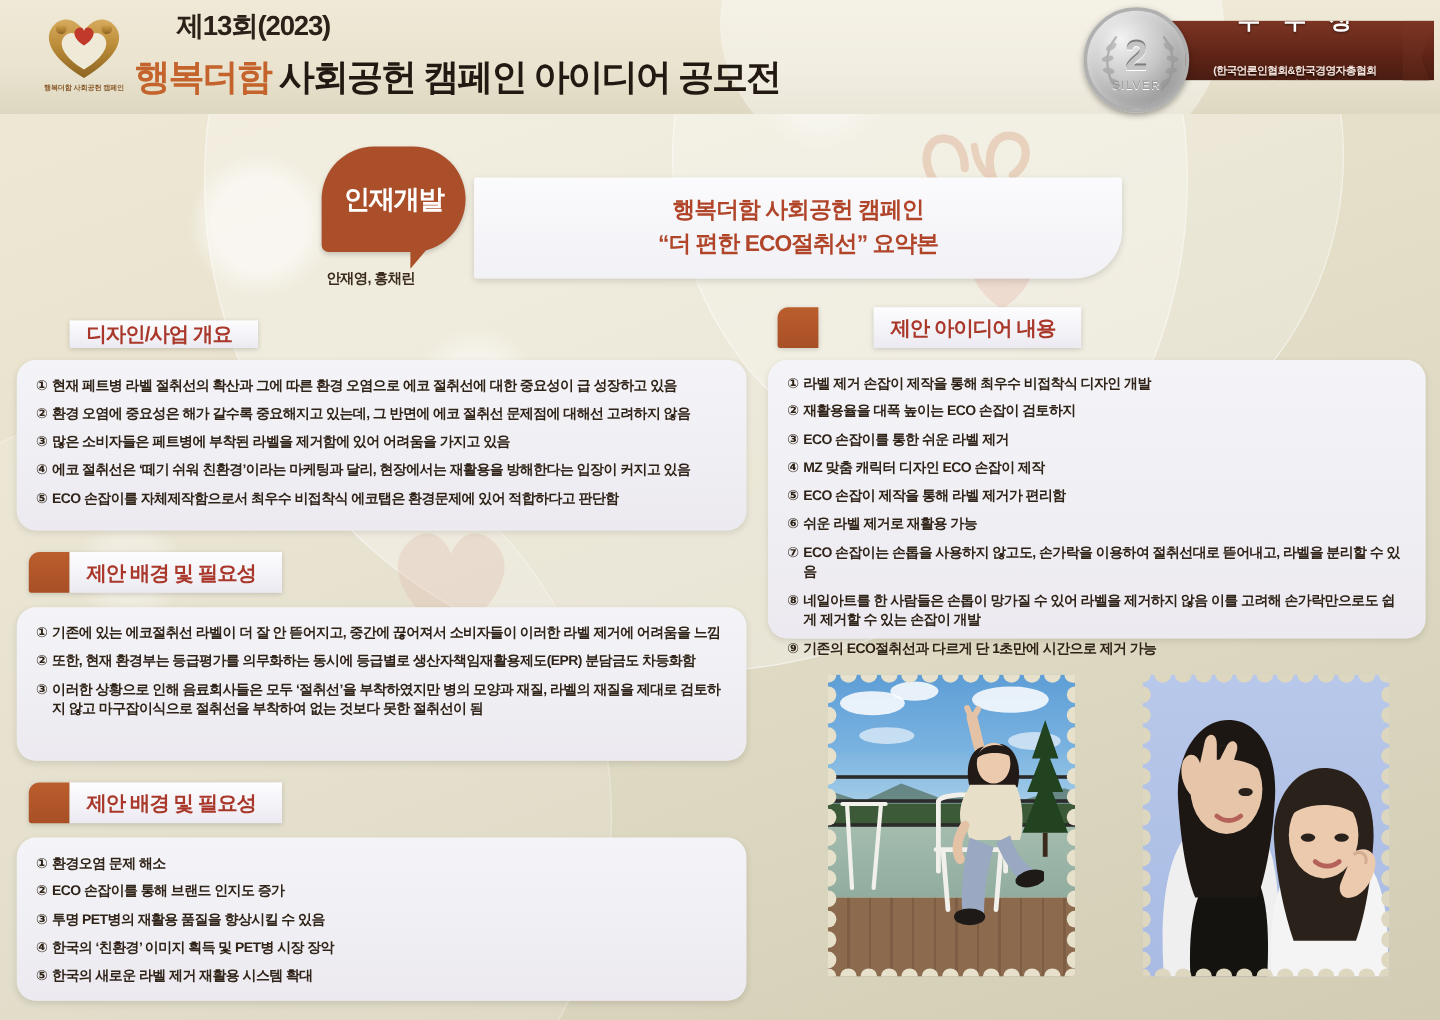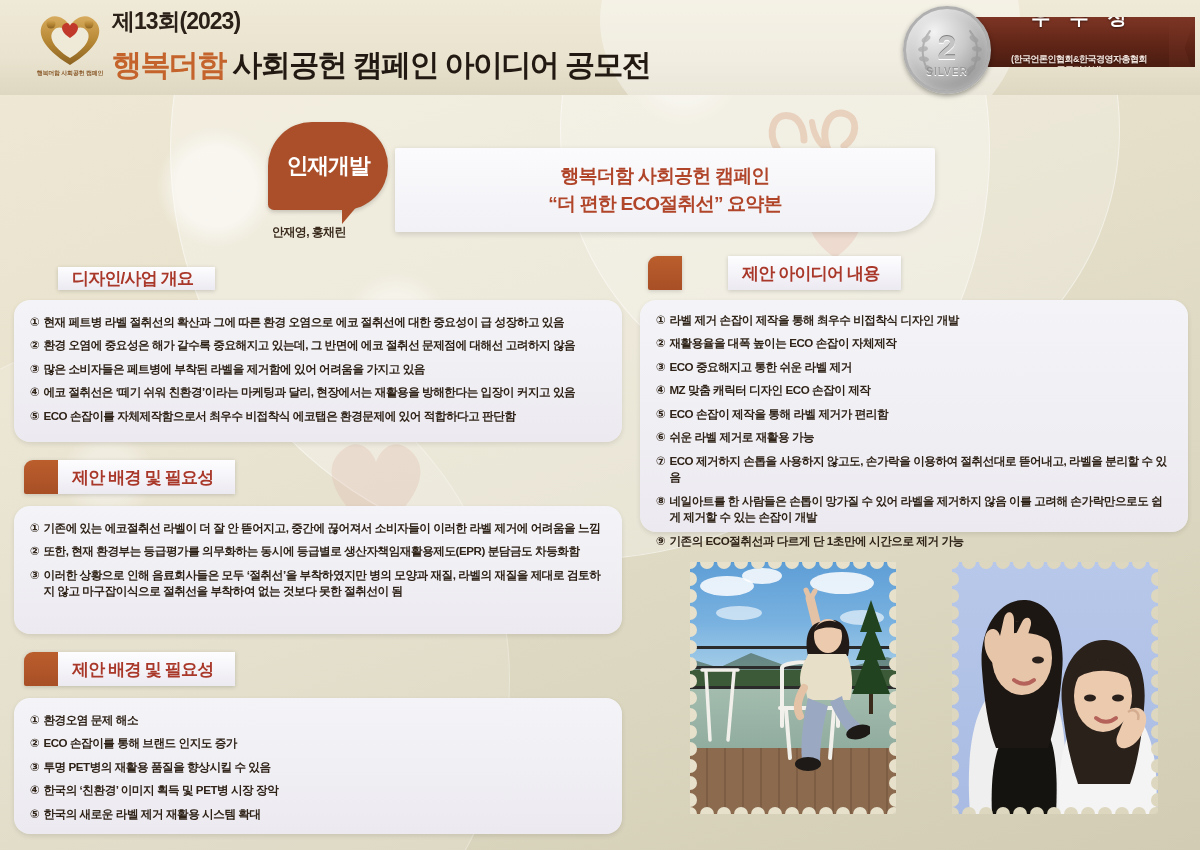--- a/index.html
+++ b/index.html
@@ -61,21 +61,21 @@
   }
   .logo-mark { width: 72px; height: 60px; }
   .logo-caption {
     font-size: 6px; font-weight: bold; color: #8a5a2a;
     letter-spacing: -0.2px; white-space: nowrap; margin-top: 1px;
   }
 
   .title-block { position: absolute; left: 112px; top: 8px; }
   .title-line1 {
     font-size: 23px; font-weight: bold; color: #2b2118;
-    letter-spacing: -1px; line-height: 1.15;
+    letter-spacing: -1px; line-height: 1.15; margin-left: 35px;
   }
   .title-line2 {
     font-size: 30px; font-weight: bold; color: #221a12;
     letter-spacing: -1.6px; line-height: 1.2; margin-top: 13px;
     white-space: nowrap;
     text-align: right;
   }
   .title-accent { color: #c4642c; }
 
   
@@ -88,21 +88,21 @@
     box-shadow: 0 2px 5px rgba(0,0,0,0.35), inset 0 0 10px rgba(255,255,255,0.45);
     display: flex; flex-direction: column; align-items: center; justify-content: center;
     z-index: 6;
   }
   .medal-num {
     font-size: 34px; font-weight: bold; color: #c4c4c4;
     text-shadow: 0 1px 0 #fff, 0 -1px 0 #7d7d7d;
     line-height: 1; margin-top: 6px;
   }
   .medal-label {
-    font-size: 10px; font-weight: bold; color: #9b9b9b;
+    font-size: 10px; font-weight: normal; color: #9b9b9b;
     letter-spacing: 1px; text-shadow: 0 1px 0 #fff; margin-top: 2px;
   }
   .medal-laurel { position: absolute; left: 0; top: 0; width: 88px; height: 88px; opacity: 0.55; }
 
   .ribbon {
     position: absolute; left: 955px; top: 17px;
     width: 240px; height: 50px;
     background: linear-gradient(180deg, #7d3524 0%, #602517 55%, #4a1c11 100%);
     clip-path: polygon(0 0, 100% 0, 100% 100%, 0 100%, 6% 50%);
     display: flex; flex-direction: column; align-items: center; justify-content: center;
@@ -454,41 +454,41 @@
     </div>
   </div>
   <div class="card" style="left:640px; top:300px; width:548px; height:232px; padding-top:12px;">
     <ol>
       <li>
           <span class="li-num">①</span>
           <span class="li-text">라벨 제거 손잡이 제작을 통해 최우수 비접착식 디자인 개발</span>
         </li>
       <li>
           <span class="li-num">②</span>
-          <span class="li-text">재활용율을 대폭 높이는 ECO 손잡이 자체제작</span>
+          <span class="li-text">재활용율을 대폭 높이는 ECO 손잡이 검토하지</span>
         </li>
       <li>
           <span class="li-num">③</span>
-          <span class="li-text">ECO 중요해지고 통한 쉬운 라벨 제거</span>
+          <span class="li-text">ECO 손잡이를 통한 쉬운 라벨 제거</span>
         </li>
       <li>
           <span class="li-num">④</span>
           <span class="li-text">MZ 맞춤 캐릭터 디자인 ECO 손잡이 제작</span>
         </li>
       <li>
           <span class="li-num">⑤</span>
           <span class="li-text">ECO 손잡이 제작을 통해 라벨 제거가 편리함</span>
         </li>
       <li>
           <span class="li-num">⑥</span>
           <span class="li-text">쉬운 라벨 제거로 재활용 가능</span>
         </li>
       <li>
           <span class="li-num">⑦</span>
-          <span class="li-text">ECO 제거하지 손톱을 사용하지 않고도, 손가락을 이용하여 절취선대로 뜯어내고, 라벨을 분리할 수 있음</span>
+          <span class="li-text">ECO 손잡이는 손톱을 사용하지 않고도, 손가락을 이용하여 절취선대로 뜯어내고, 라벨을 분리할 수 있음</span>
         </li>
       <li>
           <span class="li-num">⑧</span>
           <span class="li-text">네일아트를 한 사람들은 손톱이 망가질 수 있어 라벨을 제거하지 않음 이를 고려해 손가락만으로도 쉽게 제거할 수 있는 손잡이 개발</span>
         </li>
       <li>
           <span class="li-num">⑨</span>
           <span class="li-text">기존의 ECO절취선과 다르게 단 1초만에 시간으로 제거 가능</span>
         </li>
     </ol>

